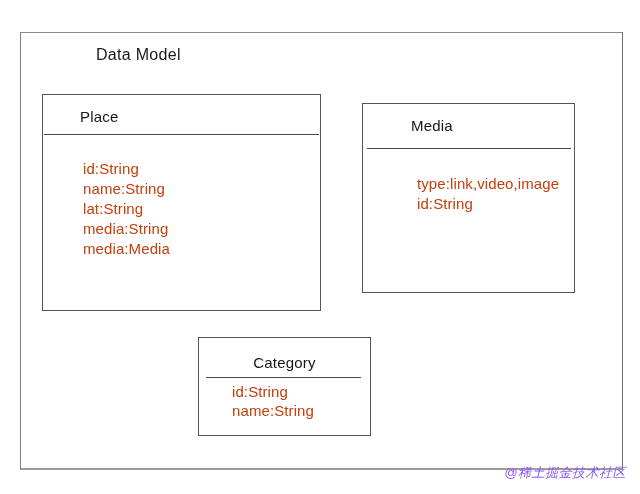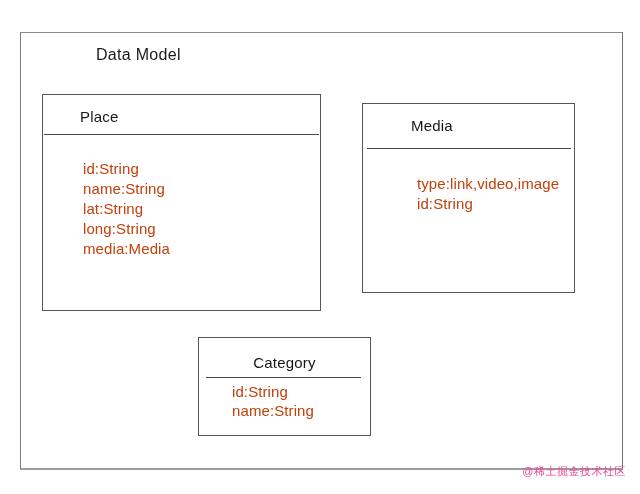--- a/index.html
+++ b/index.html
@@ -86,41 +86,42 @@
     letter-spacing: 0.1px;
     white-space: nowrap;
   }
   .entity-place .fields { left: 40px; top: 64px; }
   .entity-media .fields { left: 42px; top: 70px; margin-left: 12px; }
   .entity-category .fields { left: 33px; top: 44px; line-height: 19px; }
   .watermark {
     position: absolute;
     right: 14px;
     top: 464px;
-    font-size: 11px;
-    color: #ec4899;
+    font-size: 13px;
+    color: #8b5cf6;
     letter-spacing: 0.5px;
+    font-style: italic;
   }
 </style>
 </head>
 <body>
 
 <div class="canvas">
   <div class="frame">
 
     <div class="diagram-title">Data Model</div>
 
     <div class="entity entity-place">
       <div class="entity-title">Place</div>
       <div class="separator"></div>
       <div class="fields">
         <div class="field">id:String</div>
         <div class="field">name:String</div>
         <div class="field">lat:String</div>
-        <div class="field">long:String</div>
+        <div class="field">media:String</div>
         <div class="field">media:Media</div>
       </div>
     </div>
 
     <div class="entity entity-media">
       <div class="entity-title">Media</div>
       <div class="separator"></div>
       <div class="fields">
         <div class="field">type:link,video,image</div>
         <div class="field">id:String</div>

